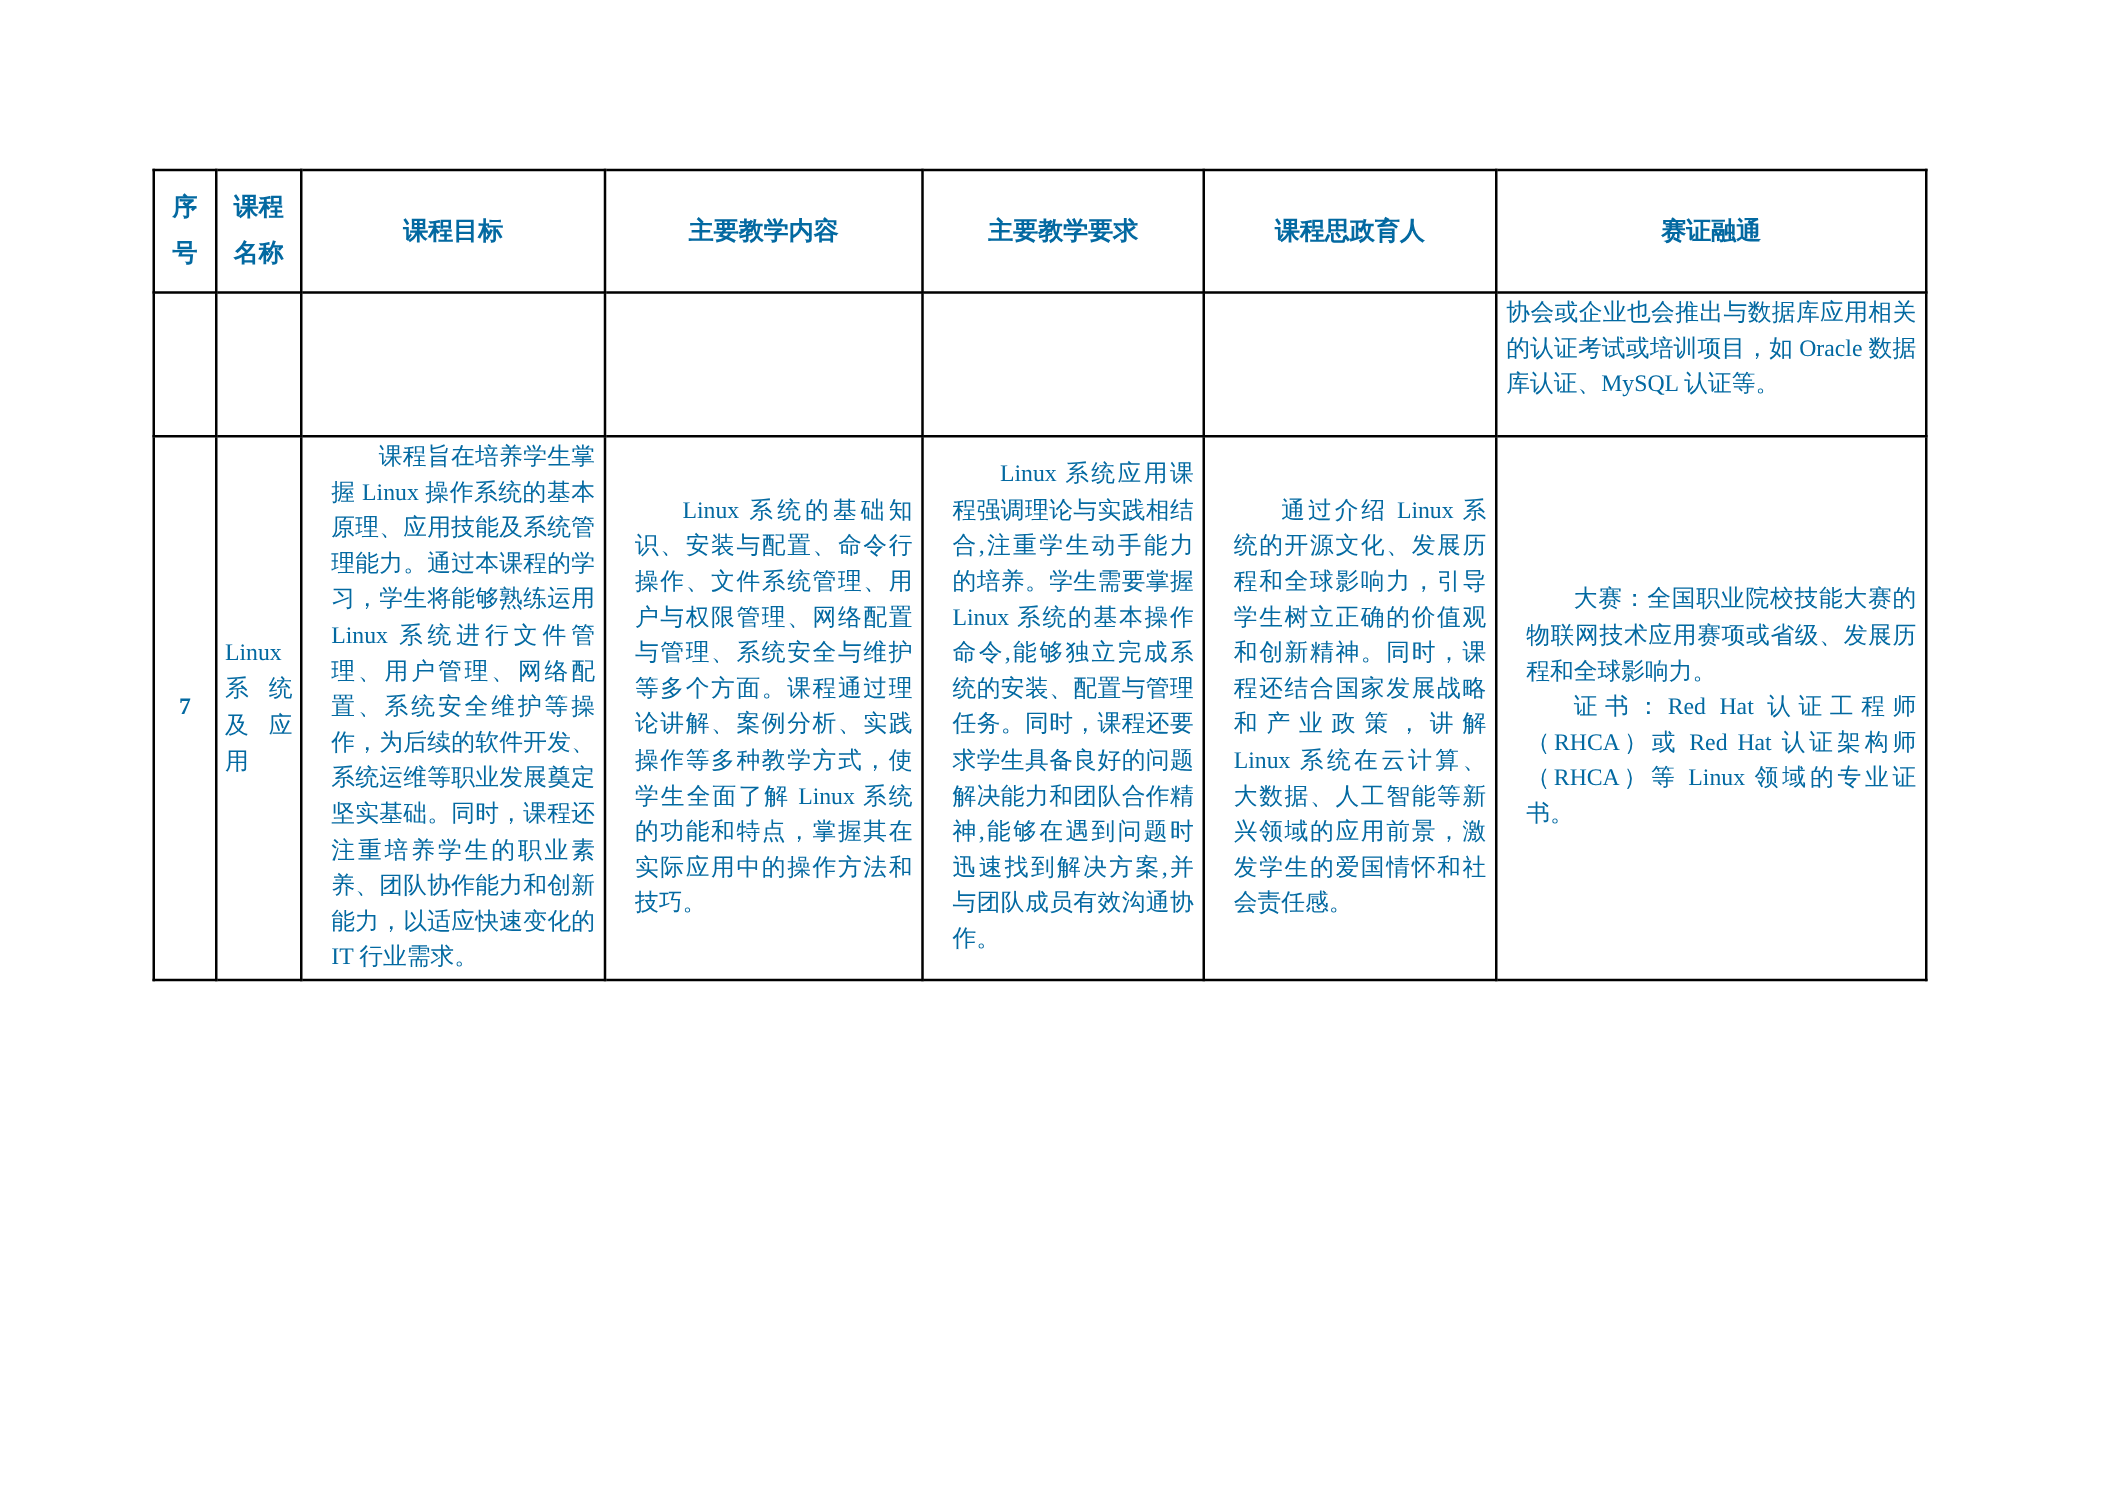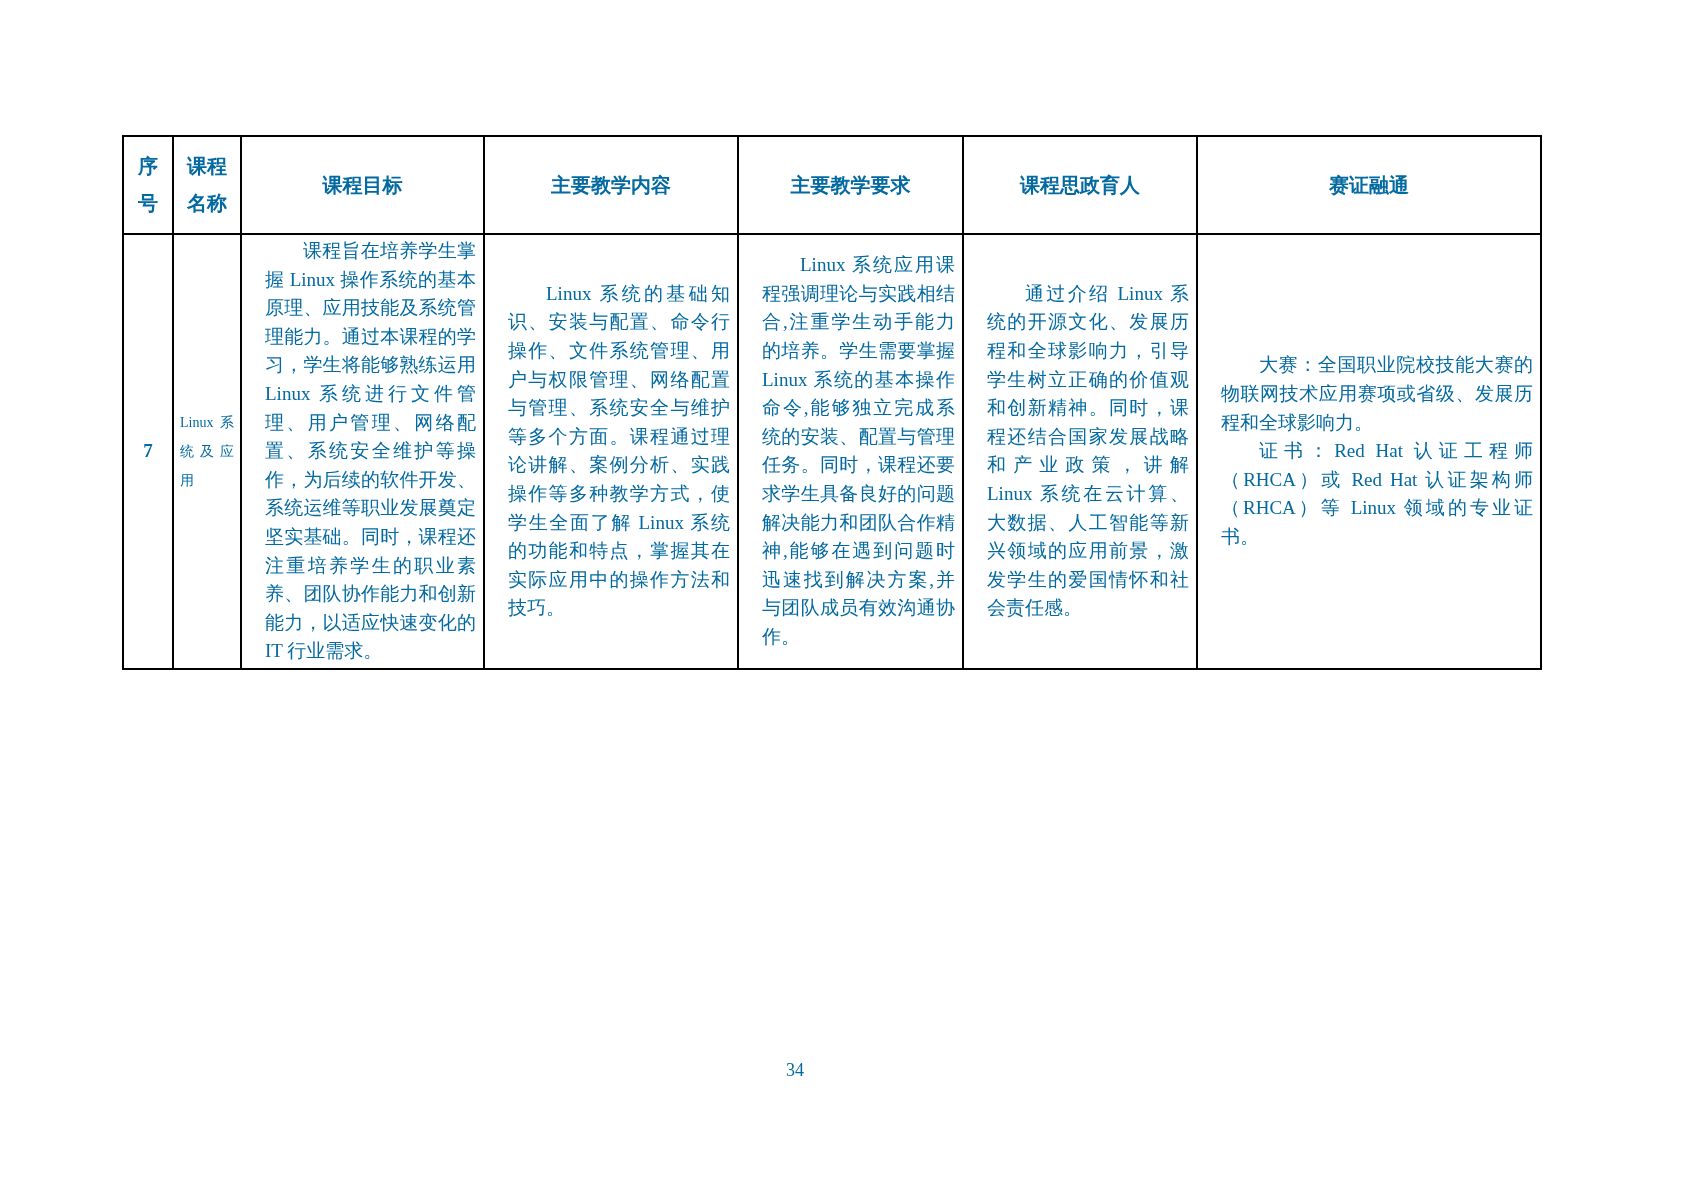--- a/index.html
+++ b/index.html
@@ -45,21 +45,21 @@
     text-justify: inter-ideograph;
     padding: 2px 7px;
   }
   .cell-text p.indent { text-indent: 2em; margin-left: 16px; }
   .seq-cell {
     text-align: center;
     font-size: 19px;
     font-weight: bold;
   }
   .name-cell {
-    font-size: 14px;
+    font-size: 19px;
     line-height: 29px;
     text-align: justify;
     text-justify: inter-ideograph;
     word-break: break-all;
     padding: 0 6px;
   }
   .page-number {
     position: absolute;
     top: 1060px;
     left: 0;
@@ -88,20 +88,31 @@
         <th>序号</th>
         <th>课程名称</th>
         <th>课程目标</th>
         <th>主要教学内容</th>
         <th>主要教学要求</th>
         <th>课程思政育人</th>
         <th>赛证融通</th>
       </tr>
     </thead>
     <tbody>
+      <tr class="row-cont">
+        <td></td>
+        <td></td>
+        <td></td>
+        <td></td>
+        <td></td>
+        <td></td>
+        <td class="cell-text">
+          <p>协会或企业也会推出与数据库应用相关的认证考试或培训项目，如 Oracle 数据库认证、MySQL 认证等。</p>
+        </td>
+      </tr>
       <tr class="row-main">
         <td class="seq-cell">7</td>
         <td class="name-cell">Linux 系统及应用</td>
         <td class="cell-text">
           <p class="indent">课程旨在培养学生掌握 Linux 操作系统的基本原理、应用技能及系统管理能力。通过本课程的学习，学生将能够熟练运用 Linux 系统进行文件管理、用户管理、网络配置、系统安全维护等操作，为后续的软件开发、系统运维等职业发展奠定坚实基础。同时，课程还注重培养学生的职业素养、团队协作能力和创新能力，以适应快速变化的 IT 行业需求。</p>
         </td>
         <td class="cell-text">
           <p class="indent">Linux 系统的基础知识、安装与配置、命令行操作、文件系统管理、用户与权限管理、网络配置与管理、系统安全与维护等多个方面。课程通过理论讲解、案例分析、实践操作等多种教学方式，使学生全面了解 Linux 系统的功能和特点，掌握其在实际应用中的操作方法和技巧。</p>
         </td>
         <td class="cell-text">
@@ -111,15 +122,14 @@
           <p class="indent">通过介绍 Linux 系统的开源文化、发展历程和全球影响力，引导学生树立正确的价值观和创新精神。同时，课程还结合国家发展战略和产业政策，讲解 Linux 系统在云计算、大数据、人工智能等新兴领域的应用前景，激发学生的爱国情怀和社会责任感。</p>
         </td>
         <td class="cell-text">
           <p class="indent">大赛：全国职业院校技能大赛的物联网技术应用赛项或省级、发展历程和全球影响力。</p>
           <p class="indent">证书：Red Hat 认证工程师（RHCA）或 Red Hat 认证架构师（RHCA）等 Linux 领域的专业证书。</p>
         </td>
       </tr>
     </tbody>
   </table>
 
-  <div class="page-number">34</div>
 
 </div>
 
 </body></html>

